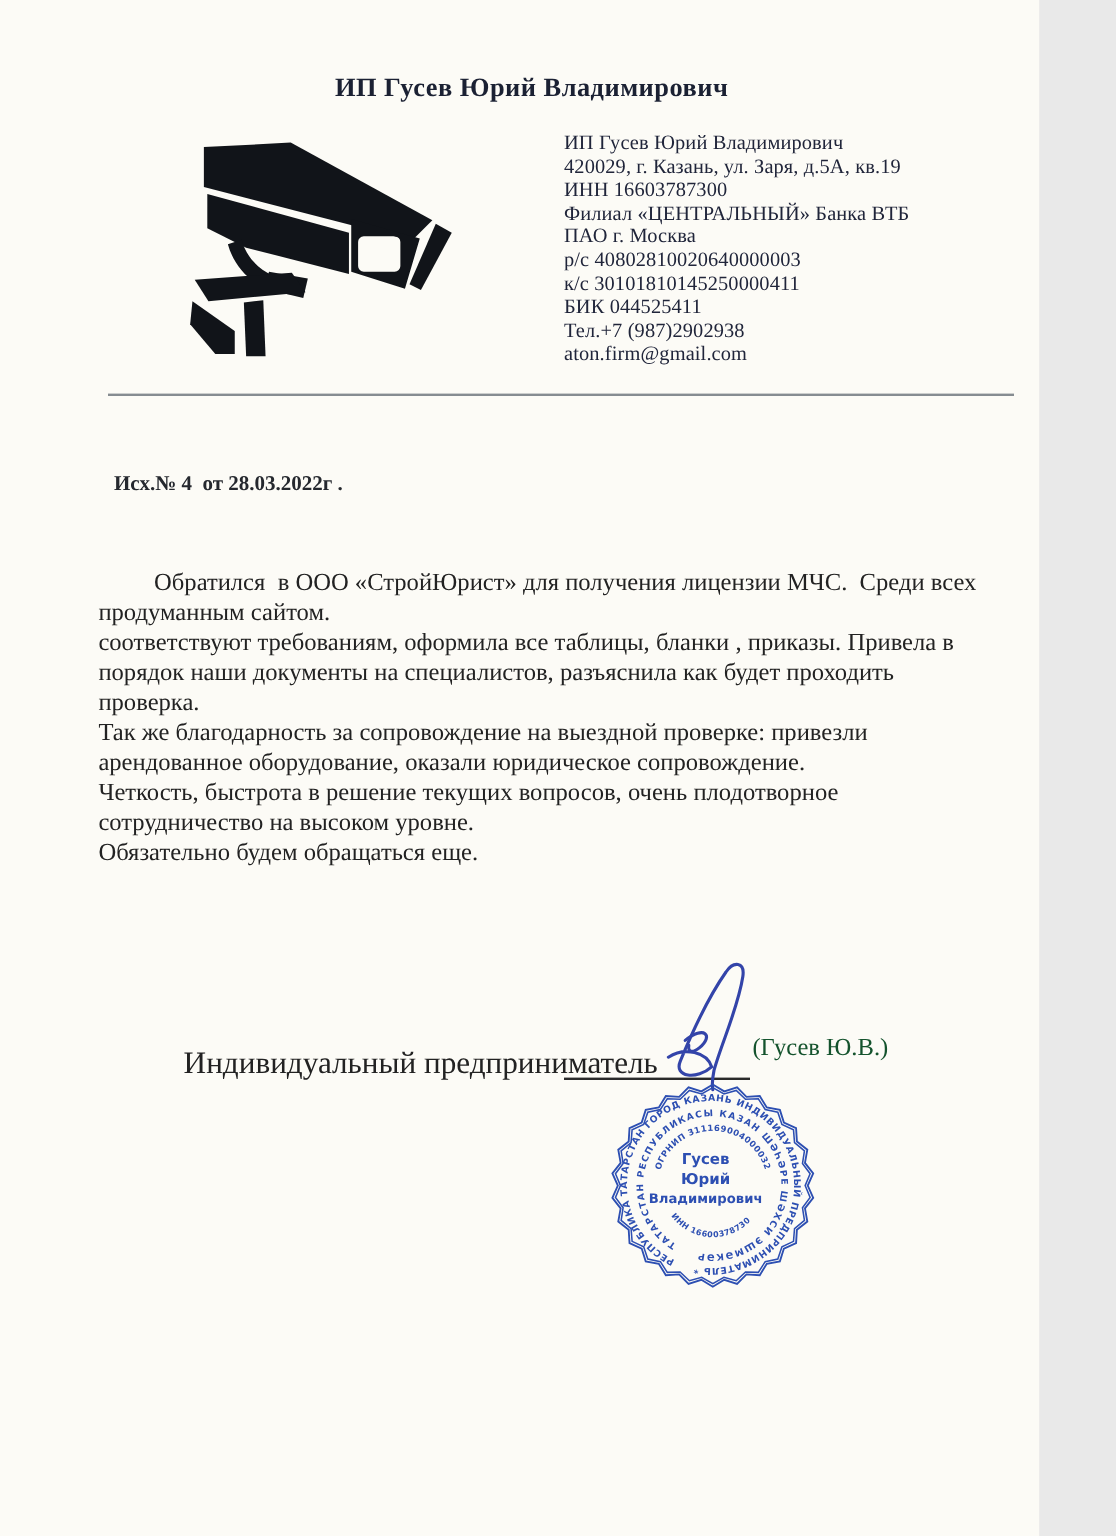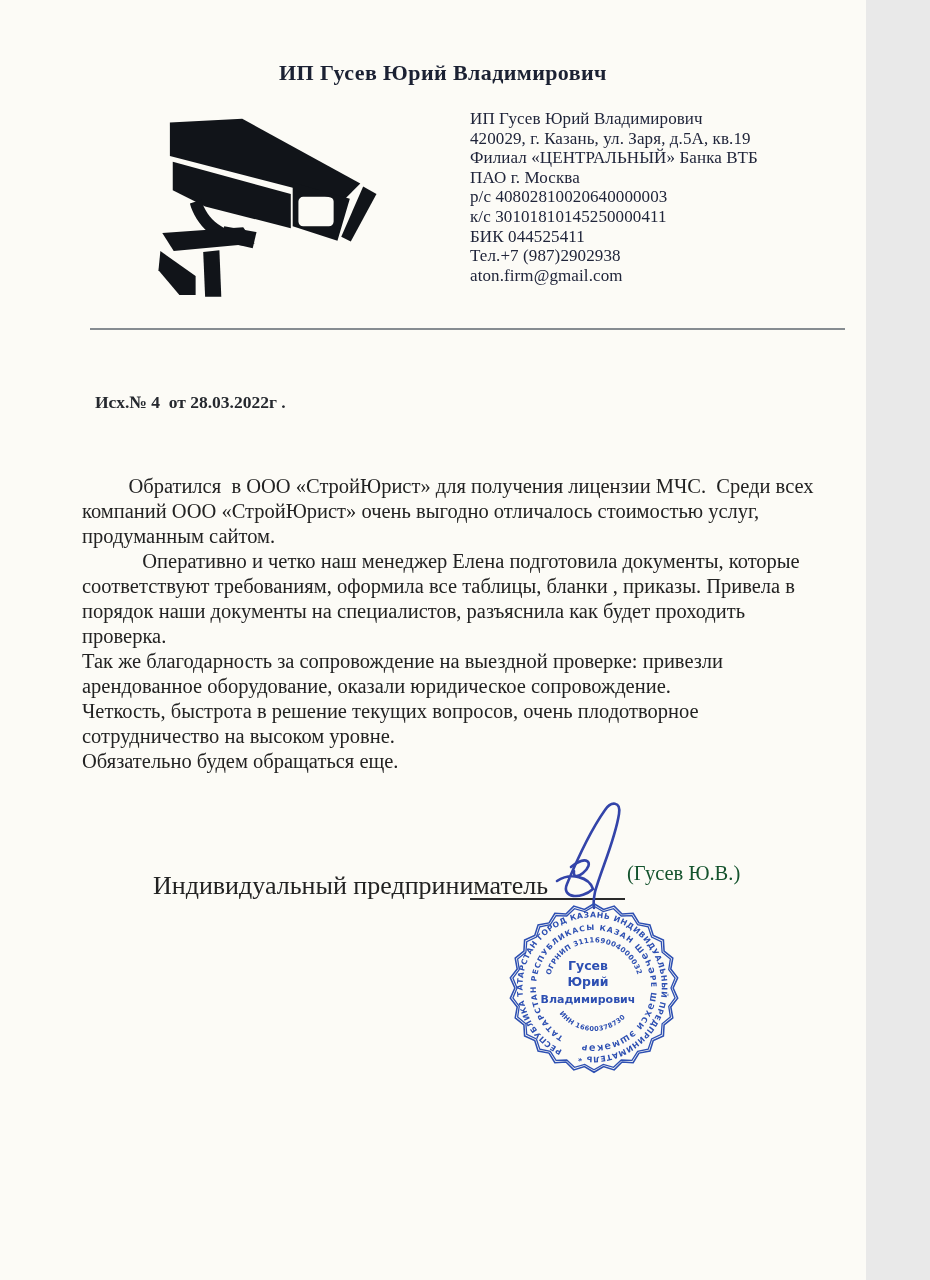--- a/index.html
+++ b/index.html
@@ -80,38 +80,37 @@
         <path d="M15,133 L100,127 L112,144 L27,152 Z"></path>
         <path d="M58,153 L75,151 L77,200 L60,200 Z"></path>
         <path d="M13,152 L50,178 L50,198 L33,198 L11,172 Z"></path>
       </g>
     </svg>
   </div>
 
   <div class="contact">
     <div class="contact-line">ИП Гусев Юрий Владимирович</div>
     <div class="contact-line">420029, г. Казань, ул. Заря, д.5А, кв.19</div>
+    <div class="contact-line">ИНН 16603787300</div>
     <div class="contact-line">Филиал «ЦЕНТРАЛЬНЫЙ» Банка ВТБ</div>
     <div class="contact-line">ПАО г. Москва</div>
     <div class="contact-line">р/с 40802810020640000003</div>
     <div class="contact-line">к/с 30101810145250000411</div>
     <div class="contact-line">БИК 044525411</div>
     <div class="contact-line">Тел.+7 (987)2902938</div>
     <div class="contact-line">aton.firm@gmail.com</div>
   </div>
 
   <div class="rule"></div>
 
   <div class="ref">Исх.№ 4  от 28.03.2022г .</div>
 
   <div class="body-text">
     <div class="body-line indent">Обратился  в ООО «СтройЮрист» для получения лицензии МЧС.  Среди всех</div>
-    <div class="body-line">компаний ООО «СтройЮрист» очень выгодно отличалось стоимостью услуг,</div>
     <div class="body-line">продуманным сайтом.</div>
-    <div class="body-line indent">Оперативно и четко наш менеджер Елена подготовила документы, которые</div>
     <div class="body-line">соответствуют требованиям, оформила все таблицы, бланки , приказы. Привела в</div>
     <div class="body-line">порядок наши документы на специалистов, разъяснила как будет проходить</div>
     <div class="body-line">проверка.</div>
     <div class="body-line">Так же благодарность за сопровождение на выездной проверке: привезли</div>
     <div class="body-line">арендованное оборудование, оказали юридическое сопровождение.</div>
     <div class="body-line">Четкость, быстрота в решение текущих вопросов, очень плодотворное</div>
     <div class="body-line">сотрудничество на высоком уровне.</div>
     <div class="body-line">Обязательно будем обращаться еще.</div>
   </div>
 

